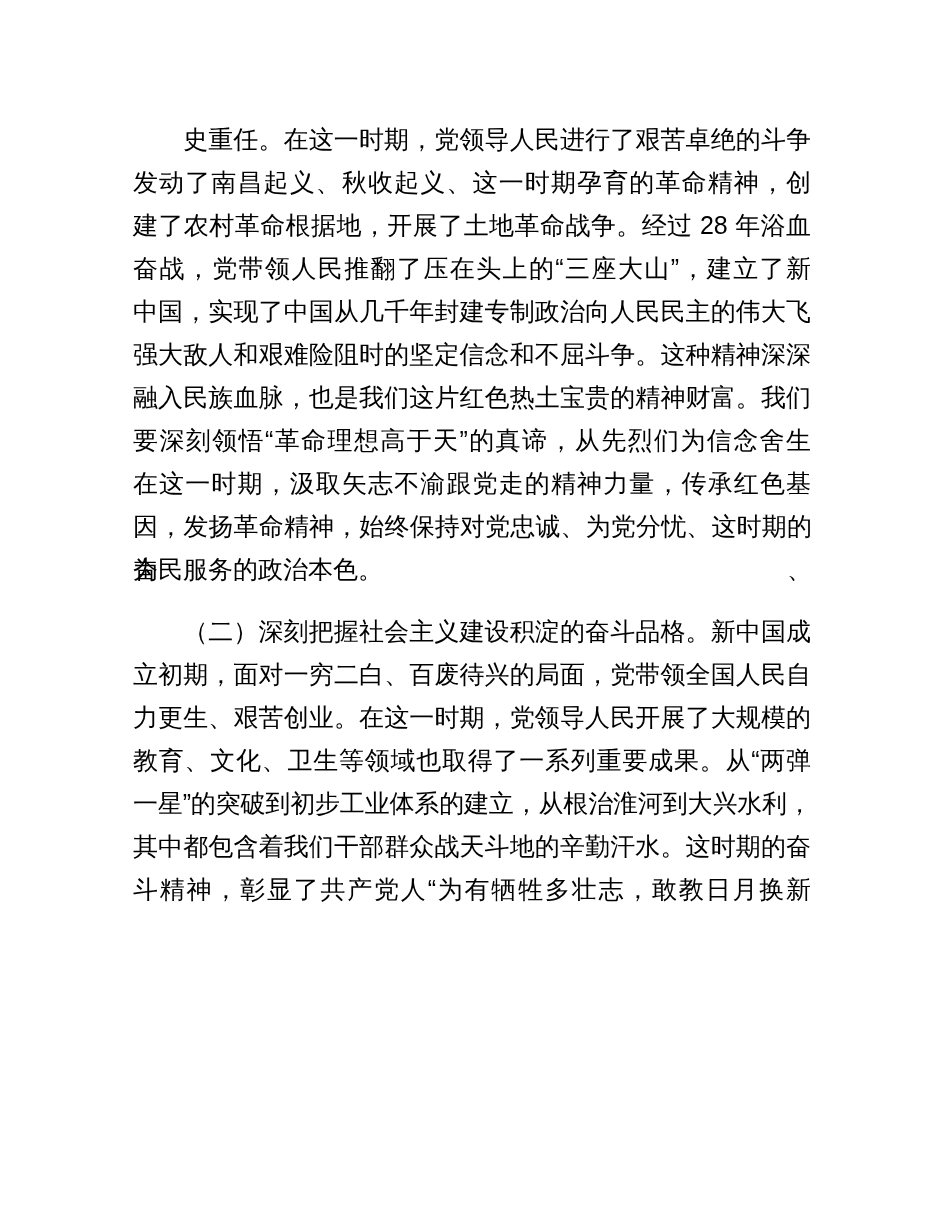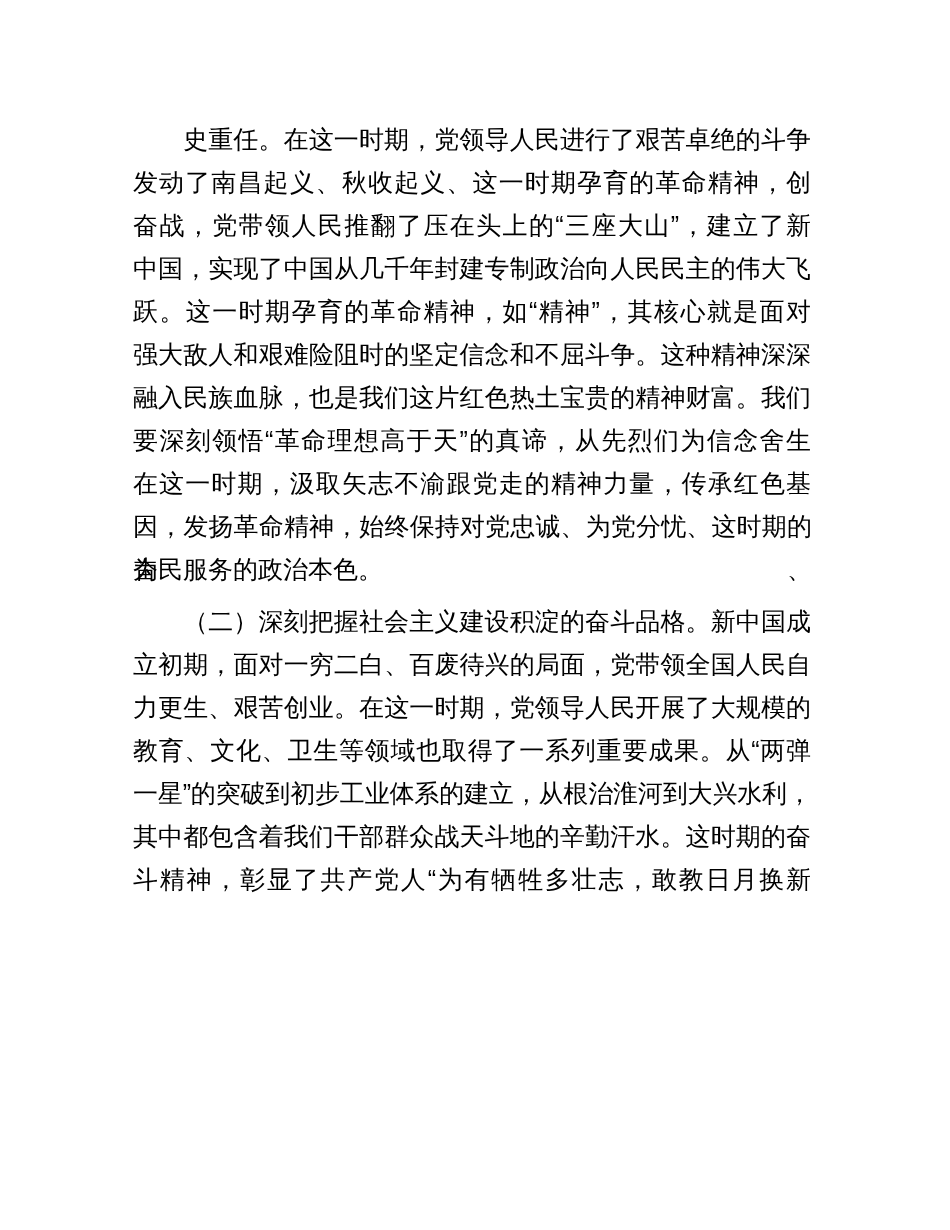--- a/index.html
+++ b/index.html
@@ -15,21 +15,21 @@
     overflow: hidden;
     font-family: Liberation Sans, sans-serif;
   }
   .content {
     position: absolute;
     left: 133px;
     top: 118px;
     width: 678px;
   }
   .paragraph + .paragraph {
-    margin-top: 9px;
+    margin-top: 19px;
   }
   .line {
     font-size: 25px;
     height: 43px;
     line-height: 43px;
     color: #000000;
     white-space: nowrap;
     text-align: justify;
     font-weight: 400;
   }
@@ -48,23 +48,23 @@
   }
 </style>
 </head>
 <body>
 
 <div class="page">
   <div class="content">
       <div class="paragraph">
         <div class="line indent just">史重任。在这一时期，党领导人民进行了艰苦卓绝的斗争</div>
         <div class="line just">发动了南昌起义、秋收起义、这一时期孕育的革命精神，创</div>
+        <div class="line just">建了农村革命根据地，开展了土地革命战争。经过 28 年浴血</div>
         <div class="line just">奋战，党带领人民推翻了压在头上的“三座大山”，建立了新</div>
         <div class="line just">中国，实现了中国从几千年封建专制政治向人民民主的伟大飞</div>
-        <div class="line just">跃。这一时期孕育的革命精神，如“精神”，其核心就是面对</div>
         <div class="line just">强大敌人和艰难险阻时的坚定信念和不屈斗争。这种精神深深</div>
         <div class="line just">融入民族血脉，也是我们这片红色热土宝贵的精神财富。我们</div>
         <div class="line just">要深刻领悟“革命理想高于天”的真谛，从先烈们为信念舍生</div>
         <div class="line just">在这一时期，汲取矢志不渝跟党走的精神力量，传承红色基</div>
         <div class="line just tight">因，发扬革命精神，始终保持对党忠诚、为党分忧、这时期的奋、</div>
         <div class="line">为民服务的政治本色。</div>
       </div>
       <div class="paragraph">
         <div class="line indent just">（二）深刻把握社会主义建设积淀的奋斗品格。新中国成</div>
         <div class="line just">立初期，面对一穷二白、百废待兴的局面，党带领全国人民自</div>

